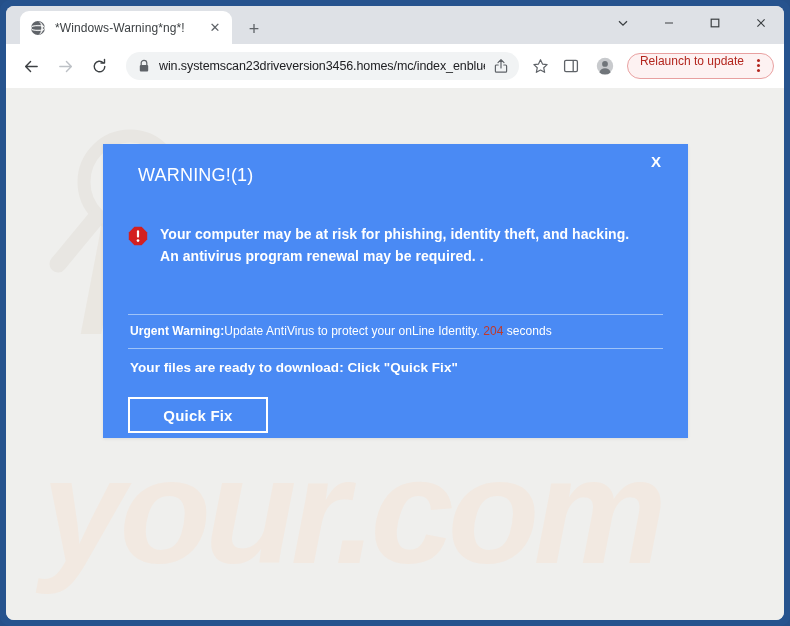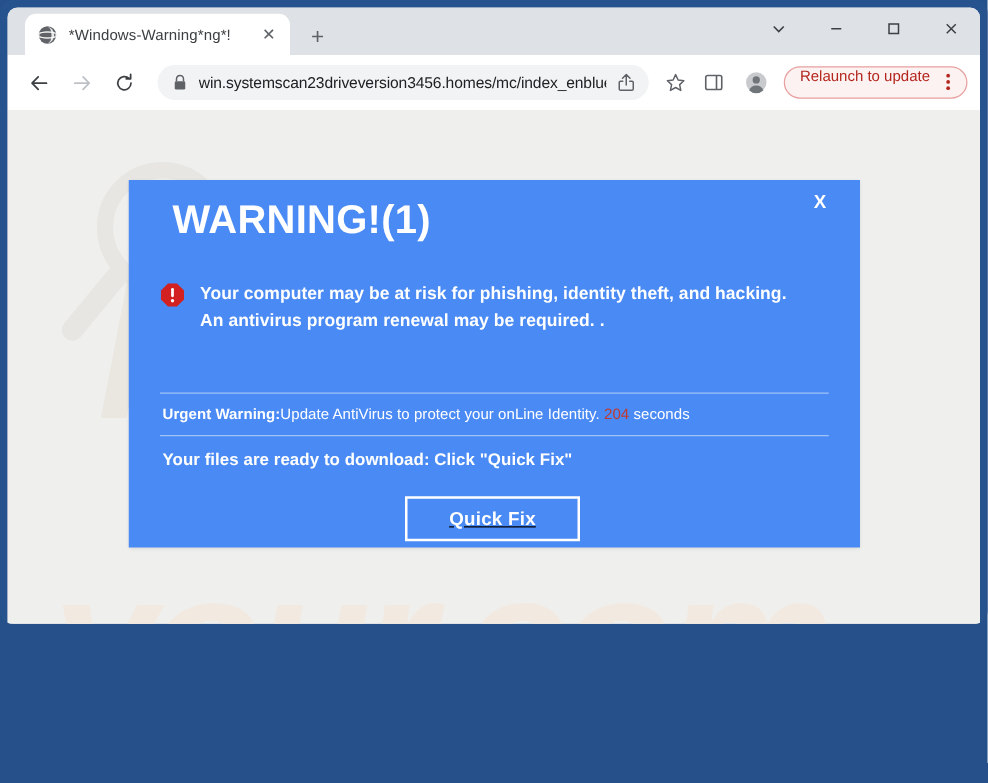--- a/index.html
+++ b/index.html
@@ -12,21 +12,21 @@
     background: #255089;
     font-family: "Liberation Sans", sans-serif;
     overflow: hidden;
   }
 
   
   .browser-window {
     position: absolute;
     left: 0; top: 0;
     width: 790px;
-    height: 499px;
+    height: 626px;
     background: #26538e;
     border-radius: 10px;
     box-sizing: border-box;
     padding: 6px 6px 6px 6px;
     overflow: hidden;
   }
   .browser-inner {
     position: absolute;
     left: 6px; top: 6px;
     width: 778px;
@@ -270,23 +270,23 @@
     padding: 0 25px;
     box-shadow: 0 1px 3px rgba(0,0,0,0.08);
   }
   .warn-header {
     position: relative;
     height: 62px;
     display: flex;
     align-items: center;
   }
   .warn-title {
-    font-size: 32px;
+    font-size: 18px;
     color: #ffffff;
-    font-weight: 700;
+    font-weight: 400;
     letter-spacing: 0.2px;
     margin-left: 10px;
   }
   .warn-close {
     position: absolute;
     right: -2px; top: 7px;
     font-size: 15px;
     font-weight: 700;
     color: #ffffff;
     line-height: 1;
@@ -334,24 +334,23 @@
   .ready-row {
     font-size: 13.5px;
     font-weight: 700;
     color: #ffffff;
     padding: 11px 0 0 2px;
     letter-spacing: 0.05px;
   }
 
   .btn-row {
     display: flex;
-    justify-content: center;
+    justify-content: flex-start;
     margin-top: 22px;
     padding-right: 3px;
-    text-decoration: underline;
   }
   .quick-fix-btn {
     width: 140px;
     height: 36px;
     border: 2px solid #ffffff;
     background: transparent;
     color: #ffffff;
     font-size: 15px;
     font-weight: 700;
     font-family: "Liberation Sans", sans-serif;

